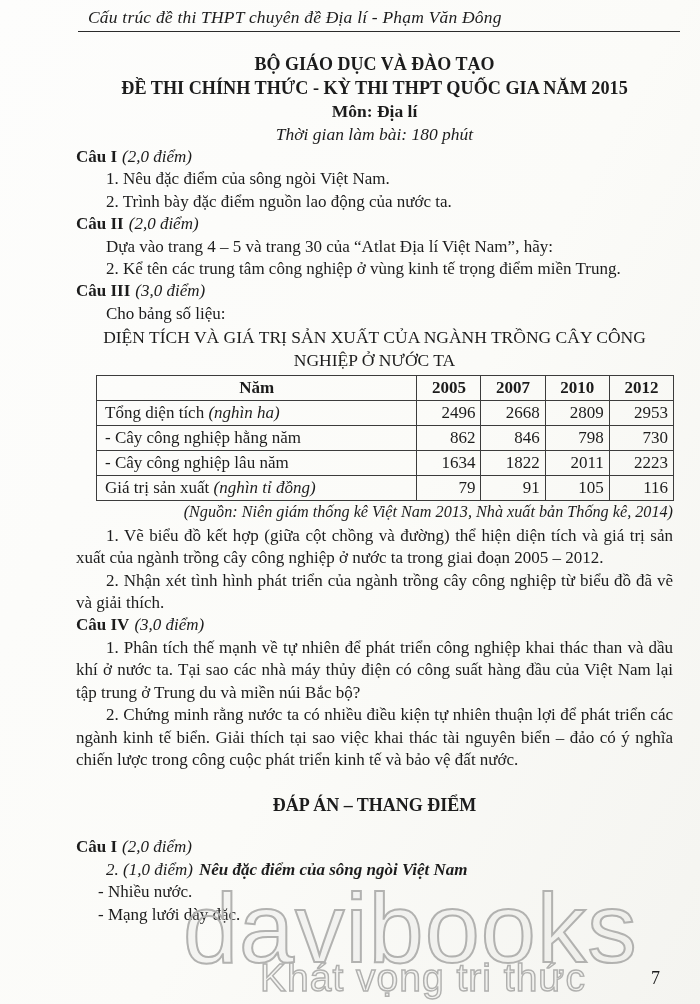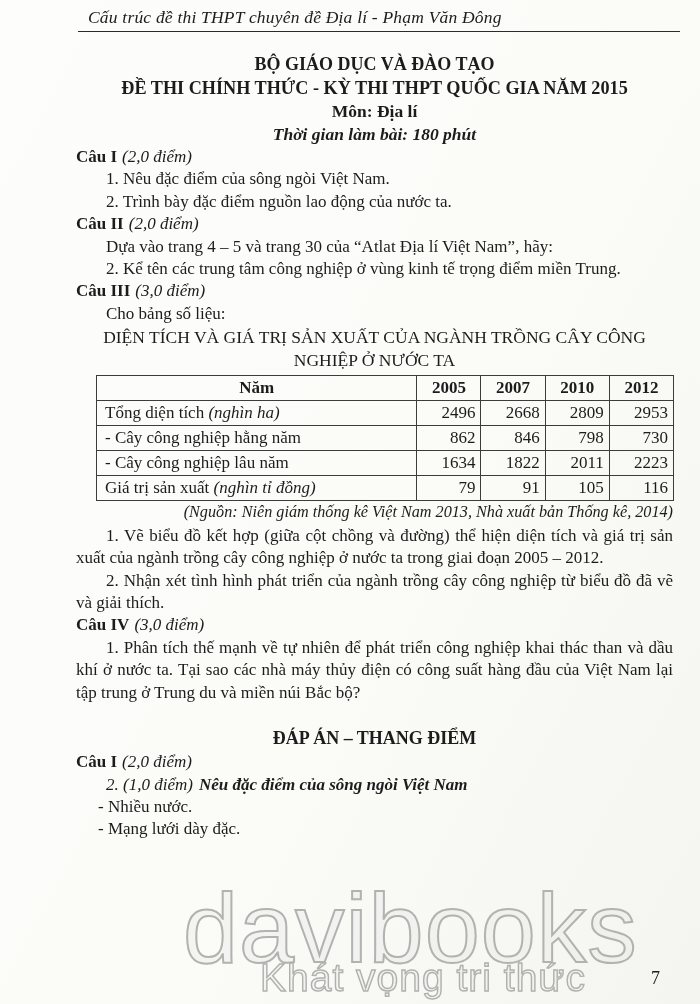--- a/index.html
+++ b/index.html
@@ -20,21 +20,21 @@
   .head-rule {
     position:absolute; top:31px; left:78px; width:602px;
     border-top:1.7px solid #2b2b2b;
   }
   .content {
     position:absolute; top:40px; left:76px; width:597px;
     font-size:17px; line-height:22.4px;
   }
   .c { text-align:center; }
   .b { font-weight:bold; }
-  .i { font-style:italic;font-weight:bold; }
+  .i { font-style:italic; }
   .org        { font-size:18px;   line-height:24px; margin-top:12px; }
   .exam-title { font-size:18.2px; line-height:24px; }
   .subject    { font-size:17.5px; line-height:23px; }
   .duration   { font-size:17.5px; line-height:23px; }
   .q-head .q-label  { font-weight:bold; margin-right:5px; }
   .q-head .q-points { font-style:italic; }
   p.item { text-align:justify; text-indent:30px; }
   .tbl-title { text-align:center; font-size:17.5px; line-height:22.8px; margin-top:1px; }
   table.data {
     width:578px; margin-left:20px; margin-top:3px;
@@ -42,21 +42,21 @@
   }
   table.data th, table.data td {
     border:1.5px solid #3c3c3c; height:25px;
     font-size:17px; padding:0 5px;
   }
   table.data th { font-weight:bold; text-align:center; }
   table.data td.lbl { text-align:left; padding-left:8px; }
   table.data td.val { text-align:right; }
   .row-note { font-style:italic; }
   .source { text-align:right; font-style:italic; font-size:16.2px; line-height:21px; margin:1px 0 2px; }
-  .answers-title { font-size:18px; line-height:24px; margin-top:22px; margin-bottom:1px; }
+  .answers-title { font-size:18px; line-height:24px; margin-top:22px; margin-bottom:19px; }
   .ans-item { margin-left:30px; font-style:italic; }
   .ans-item .ans-prefix { margin-right:6px; }
   .ans-item .ans-title  { font-weight:bold; }
   .bullet { margin-left:22px; }
   .wm-brand {
     position:absolute; left:183px; top:878px;
     font-family:"Liberation Sans", sans-serif;
     font-size:99px; line-height:1; font-weight:normal; letter-spacing:1px;
     color:rgba(200,200,198,0.12);
     -webkit-text-stroke:2px #b2b2b0;
@@ -146,20 +146,21 @@
       </table>
 
     <div class="source">(Nguồn: Niên giám thống kê Việt Nam 2013, Nhà xuất bản Thống kê, 2014)</div>
     <p class="item">1. Vẽ biểu đồ kết hợp (giữa cột chồng và đường) thể hiện diện tích và giá trị sản xuất của ngành trồng cây công nghiệp ở nước ta trong giai đoạn 2005 – 2012.</p>
     <p class="item">2. Nhận xét tình hình phát triển của ngành trồng cây công nghiệp từ biểu đồ đã vẽ và giải thích.</p>
 
     <div class="q-head">
       <span class="q-label">Câu IV</span><span class="q-points">(3,0 điểm)</span>
     </div>
     <p class="item">1. Phân tích thế mạnh về tự nhiên để phát triển công nghiệp khai thác than và dầu khí ở nước ta. Tại sao các nhà máy thủy điện có công suất hàng đầu của Việt Nam lại tập trung ở Trung du và miền núi Bắc bộ?</p>
+    <p class="item">2. Chứng minh rằng nước ta có nhiều điều kiện tự nhiên thuận lợi để phát triển các ngành kinh tế biển. Giải thích tại sao việc khai thác tài nguyên biển – đảo có ý nghĩa chiến lược trong công cuộc phát triển kinh tế và bảo vệ đất nước.</p>
 
     <div class="c b answers-title">ĐÁP ÁN – THANG ĐIỂM</div>
     <div class="q-head">
       <span class="q-label">Câu I</span><span class="q-points">(2,0 điểm)</span>
     </div>
     <div class="ans-item">
       <span class="ans-prefix">2. (1,0 điểm)</span><span class="ans-title">Nêu đặc điểm của sông ngòi Việt Nam</span>
     </div>
     <div class="bullet">- Nhiều nước.</div>
     <div class="bullet">- Mạng lưới dày đặc.</div>

